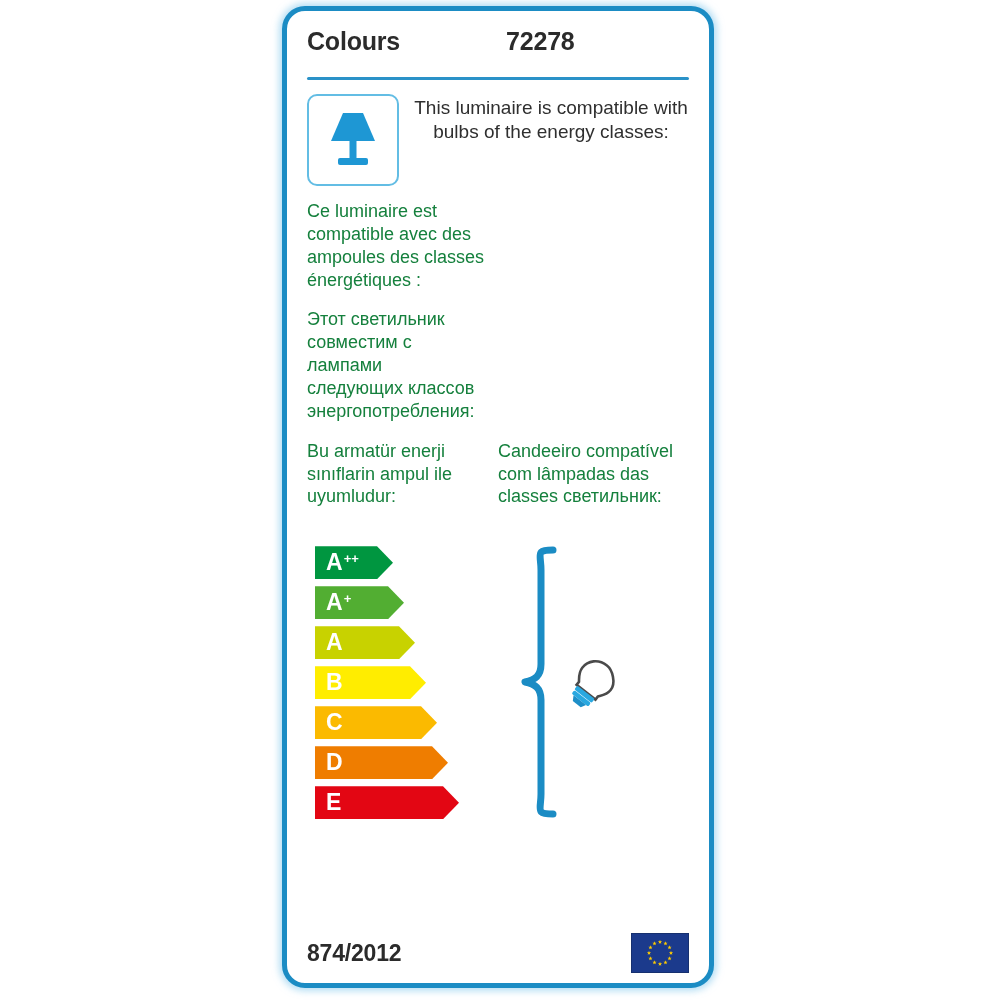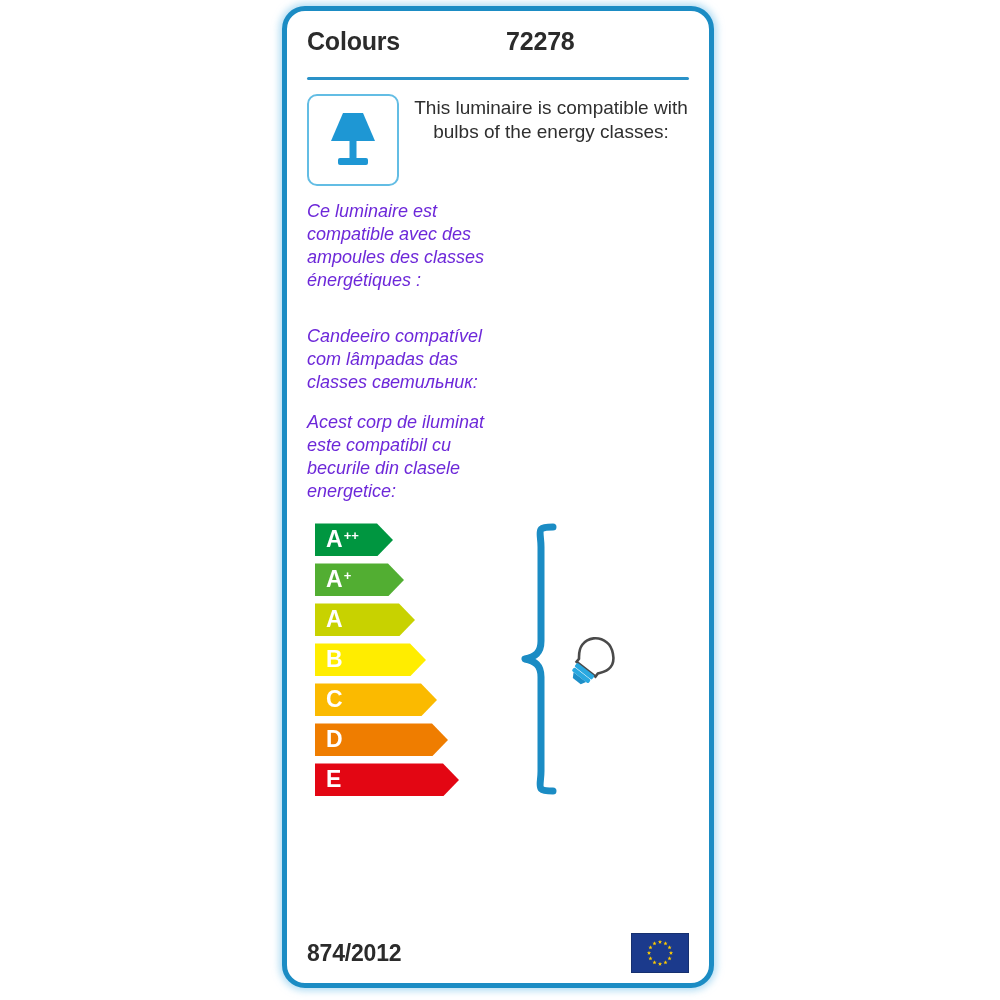--- a/index.html
+++ b/index.html
@@ -98,24 +98,23 @@
   }
   .trans-row {
     display: flex;
     margin-bottom: 17px;
   }
   .trans-col {
     width: 50%;
     box-sizing: border-box;
     font-size: 18px;
     line-height: 1.27;
-    color: #6d28d9;
+    color: #15803d;
     padding-right: 8px;
     white-space: pre-line;
-    font-style: italic;
   }
   .trans-col.right {
     padding-right: 0;
   }
 
   
   .scale-wrap {
     position: relative;
     flex: 1 1 auto;
     margin-top: 4px;
@@ -226,31 +225,34 @@
     </div>
 
     <div class="trans-grid">
       <div class="trans-row">
         <div class="trans-col">Ce luminaire est
 compatible avec des
 ampoules des classes
 énergétiques :</div>
       </div>
       <div class="trans-row">
+        <div class="trans-col">Этот светильник
+совместим с лампами
+следующих классов
+энергопотребления:</div>
       </div>
       <div class="trans-row">
+        <div class="trans-col">Bu armatür enerji
+sınıflarin ampul ile
+uyumludur:</div>
         <div class="trans-col right">Candeeiro compatível
 com lâmpadas das
 classes светильник:</div>
       </div>
       <div class="trans-row">
-        <div class="trans-col">Acest corp de iluminat
-este compatibil cu
-becurile din clasele
-energetice:</div>
       </div>
     </div>
 
     <div class="scale-wrap">
       <div class="scale-arrows" id="scale-arrows">
           <div class="arrow">
             <div class="arrow-body" style="width: 78px; background: rgb(0, 150, 64);">
               <span class="arrow-label">A<sup>++</sup></span>
             </div>
           </div>

